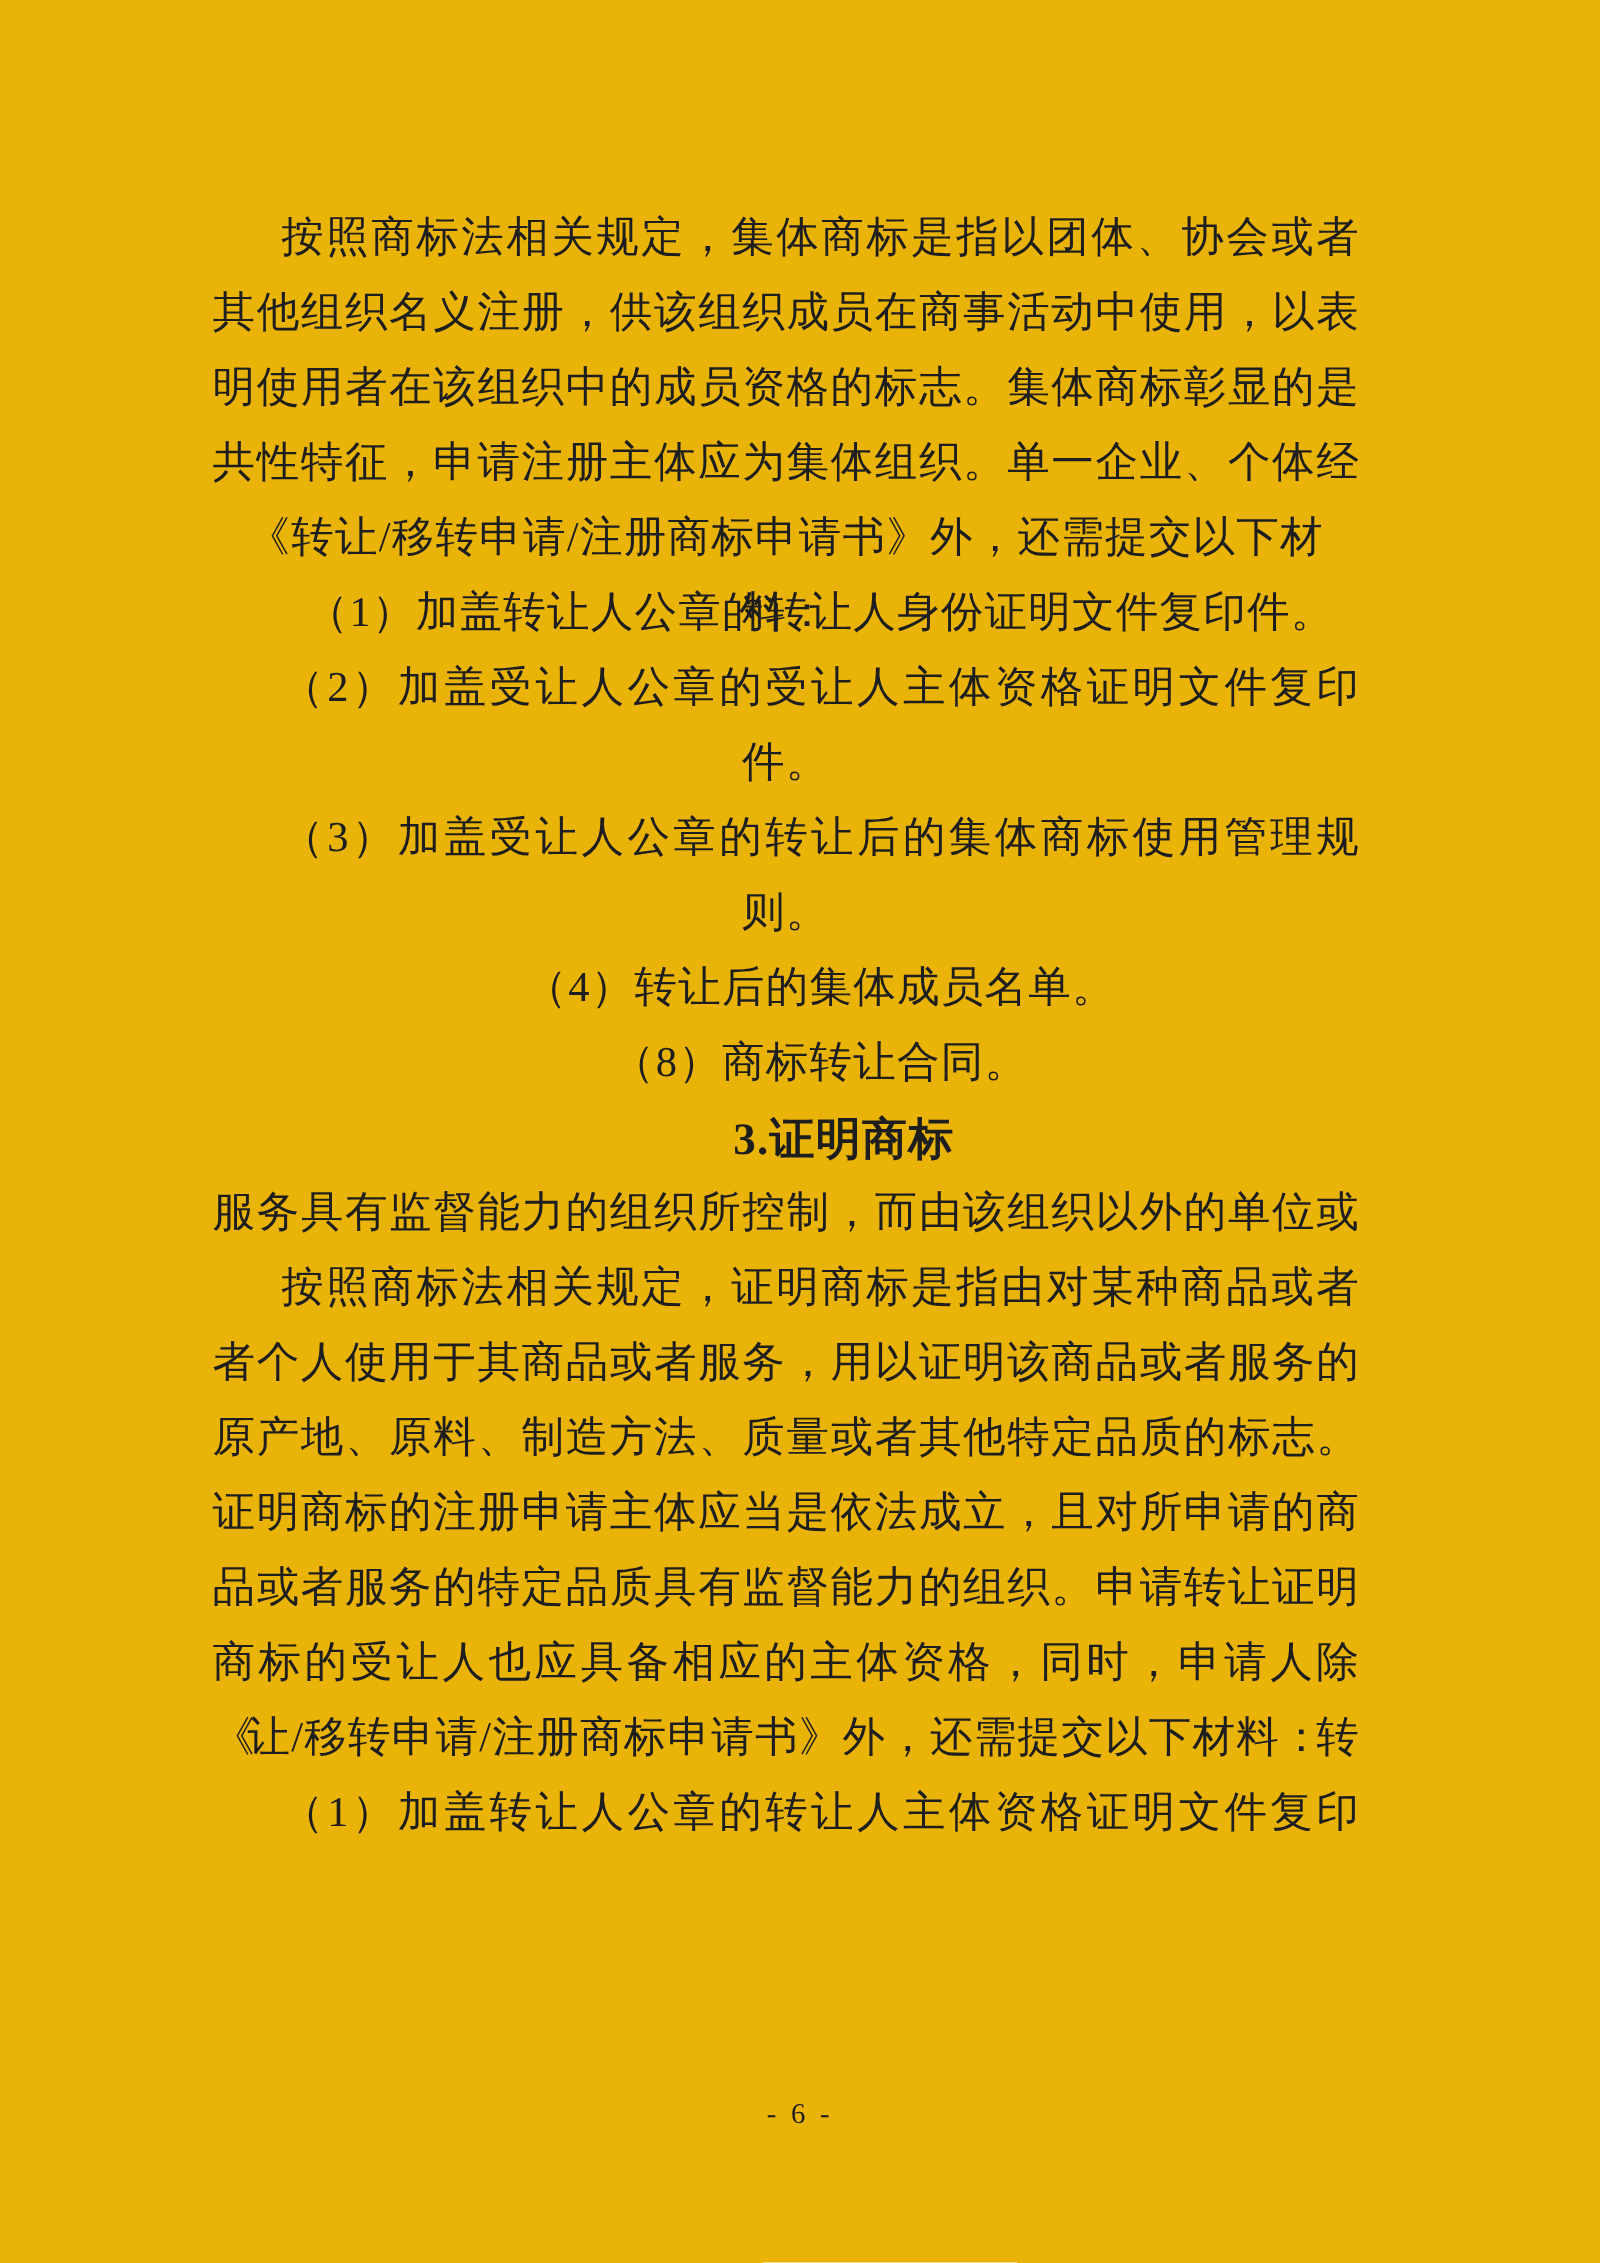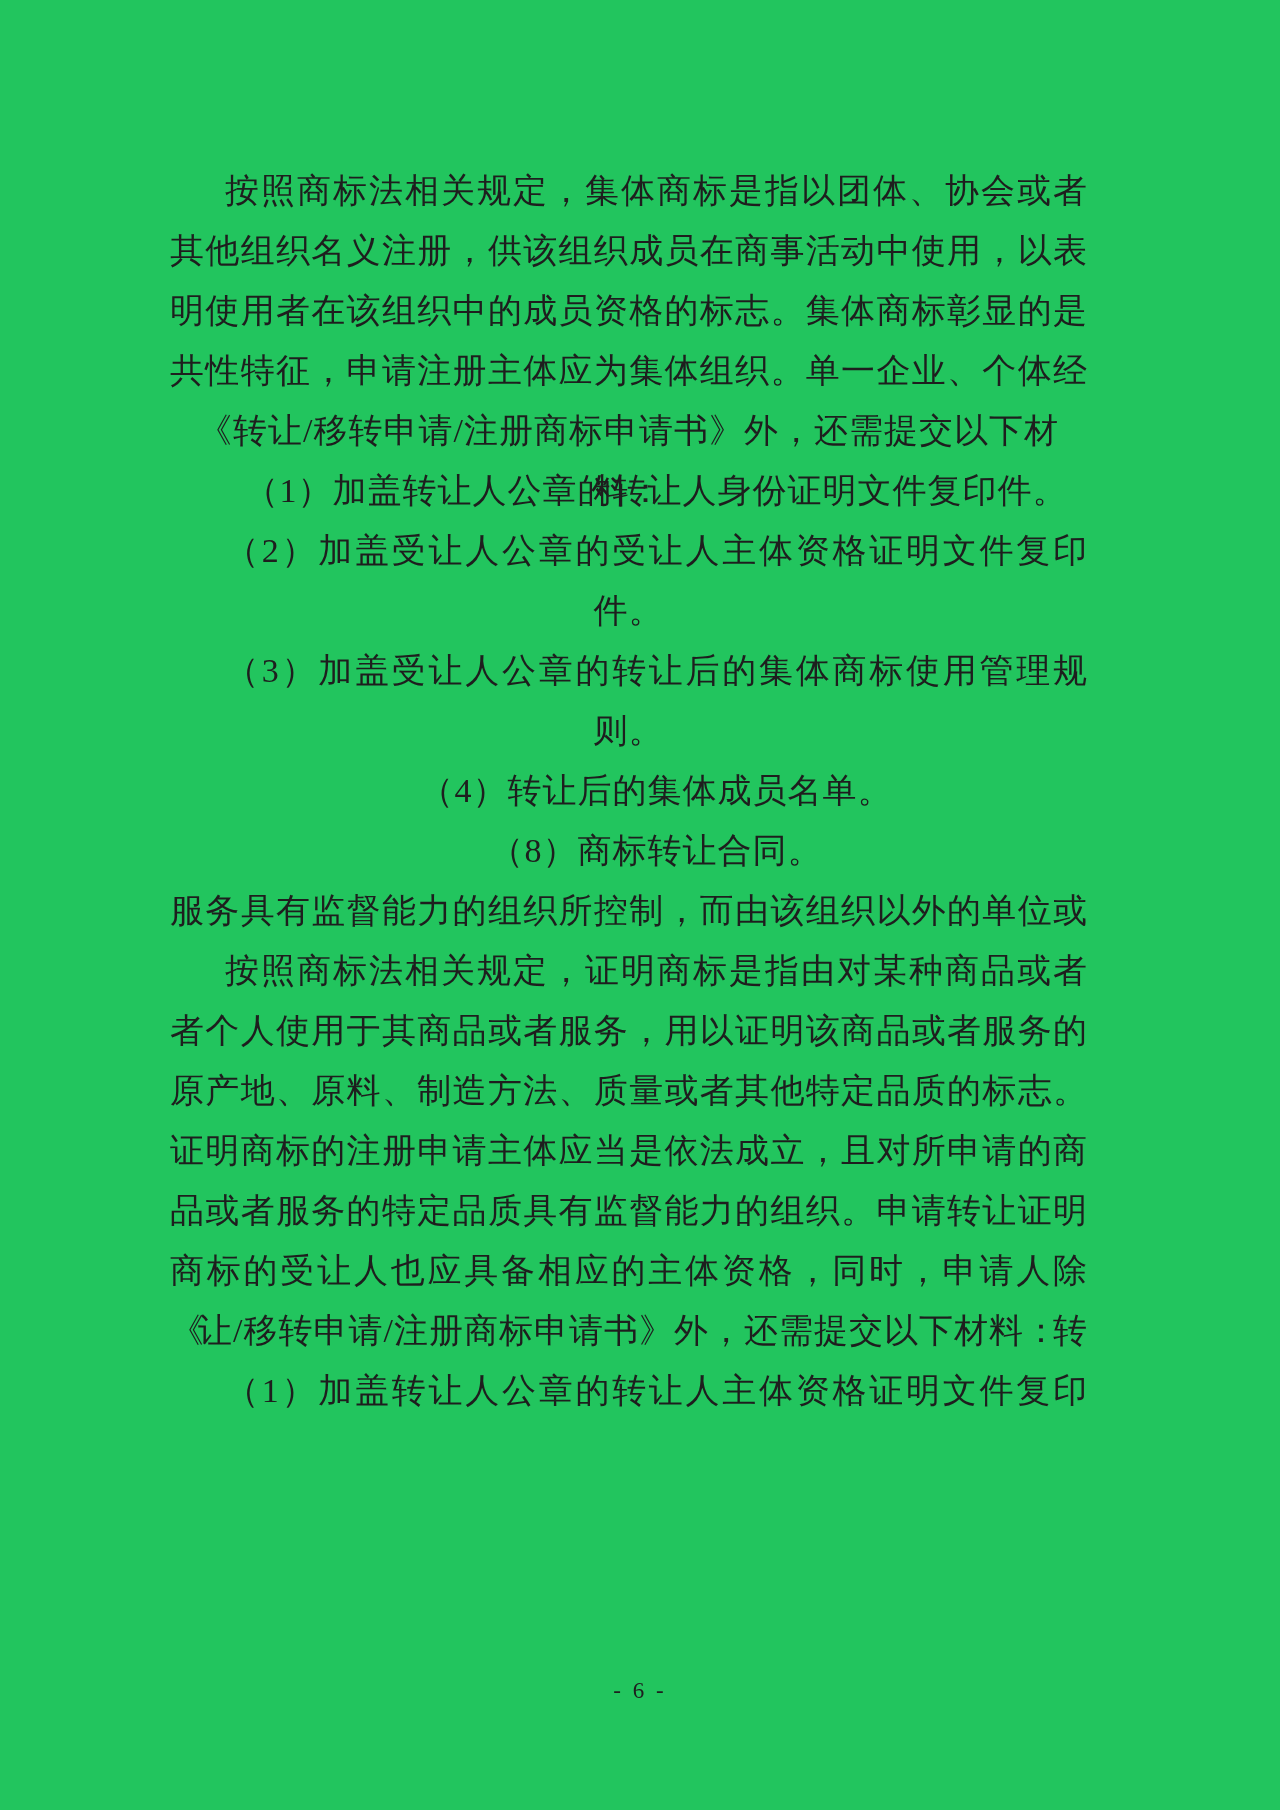--- a/index.html
+++ b/index.html
@@ -4,21 +4,21 @@
 <style>
   html, body {
     margin: 0;
     padding: 0;
     background: #ffffff;
   }
   .page {
     position: relative;
     width: 1280px;
     height: 1810px;
-    background: #22c55e;
+    background: #eab308;
     color: #1e1e1e;
     font-family: "Liberation Serif", "DejaVu Serif", serif;
     overflow: hidden;
   }
   .textblock {
     position: absolute;
     left: 170px;
     top: 161px;
     width: 917px;
   }
@@ -65,20 +65,21 @@
       <div class="line j">明使用者在该组织中的成员资格的标志。集体商标彰显的是</div>
       <div class="line j">共性特征，申请注册主体应为集体组织。单一企业、个体经</div>
       <div class="line">《转让/移转申请/注册商标申请书》外，还需提交以下材料：</div>
       <div class="line ind1">（1）加盖转让人公章的转让人身份证明文件复印件。</div>
       <div class="line j ind1">（2）加盖受让人公章的受让人主体资格证明文件复印</div>
       <div class="line">件。</div>
       <div class="line j ind1">（3）加盖受让人公章的转让后的集体商标使用管理规</div>
       <div class="line">则。</div>
       <div class="line ind1">（4）转让后的集体成员名单。</div>
       <div class="line ind1">（8）商标转让合同。</div>
+      <div class="line ind2 heading">3.证明商标</div>
       <div class="line j">服务具有监督能力的组织所控制，而由该组织以外的单位或</div>
       <div class="line j ind1">按照商标法相关规定，证明商标是指由对某种商品或者</div>
       <div class="line j">者个人使用于其商品或者服务，用以证明该商品或者服务的</div>
       <div class="line j">原产地、原料、制造方法、质量或者其他特定品质的标志。</div>
       <div class="line j">证明商标的注册申请主体应当是依法成立，且对所申请的商</div>
       <div class="line j">品或者服务的特定品质具有监督能力的组织。申请转让证明</div>
       <div class="line j">商标的受让人也应具备相应的主体资格，同时，申请人除《转</div>
       <div class="line">让/移转申请/注册商标申请书》外，还需提交以下材料：</div>
       <div class="line j ind1">（1）加盖转让人公章的转让人主体资格证明文件复印</div>
     </div>

